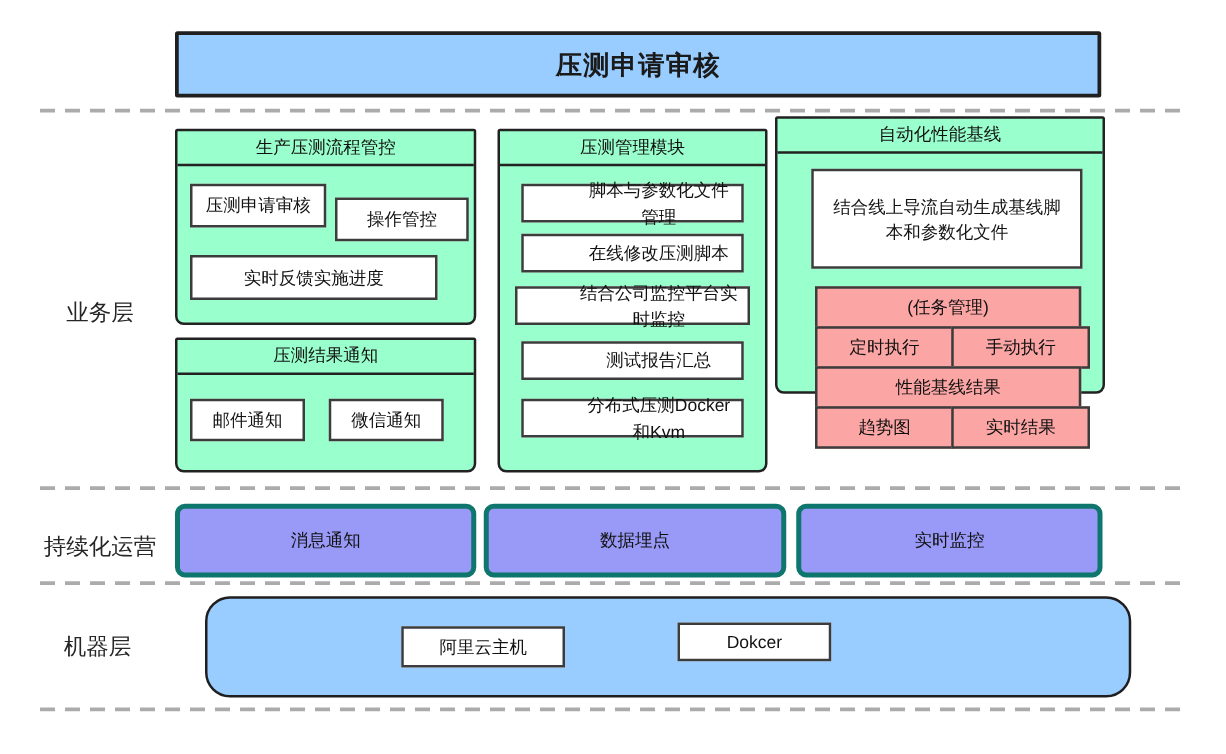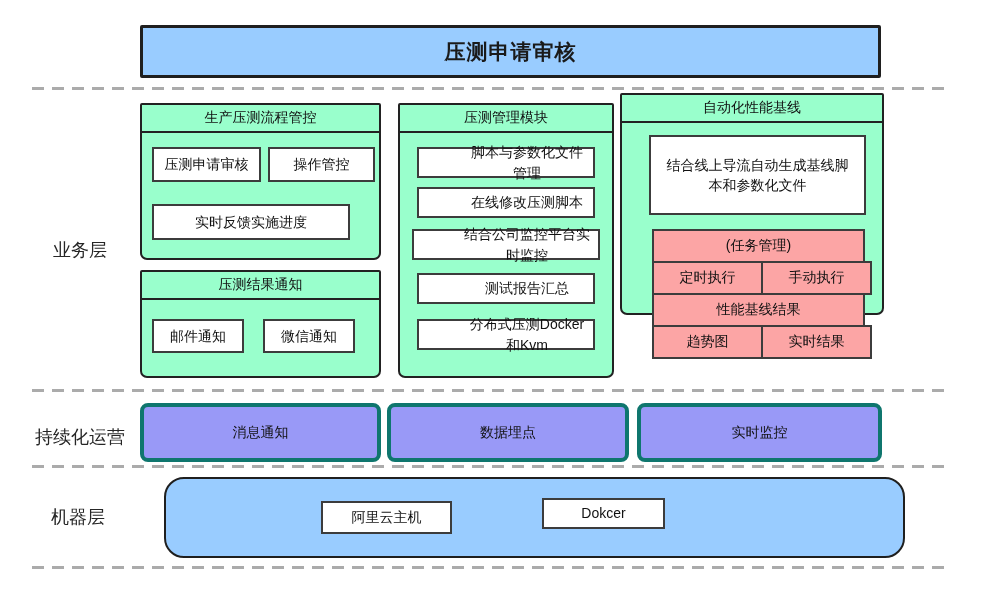--- a/index.html
+++ b/index.html
@@ -78,21 +78,21 @@
   <div class="layer-label" style="left:40px;top:238px;width:80px">业务层</div>
   <div class="layer-label" style="left:25px;top:425px;width:110px">持续化运营</div>
   <div class="layer-label" style="left:38px;top:505px;width:80px">机器层</div>
 
   <div class="group" style="left:140px;top:103px;width:241px;height:157px">
     <div class="group-header">
       <span>生产压测流程管控</span>
     </div>
     <div class="group-body">
       <div class="node" style="left:10px;top:14px;width:109px;height:35px">压测申请审核</div>
-      <div class="node" style="left:126px;top:14px;width:107px;height:35px">操作管控</div>
+      <div class="node" style="left:126px;top:25px;width:107px;height:35px">操作管控</div>
       <div class="node" style="left:10px;top:71px;width:198px;height:36px">实时反馈实施进度</div>
     </div>
   </div>
 
   <div class="group" style="left:140px;top:270px;width:241px;height:108px">
     <div class="group-header">
       <span>压测结果通知</span>
     </div>
     <div class="group-body">
       <div class="node" style="left:10px;top:19px;width:92px;height:34px">邮件通知</div>

